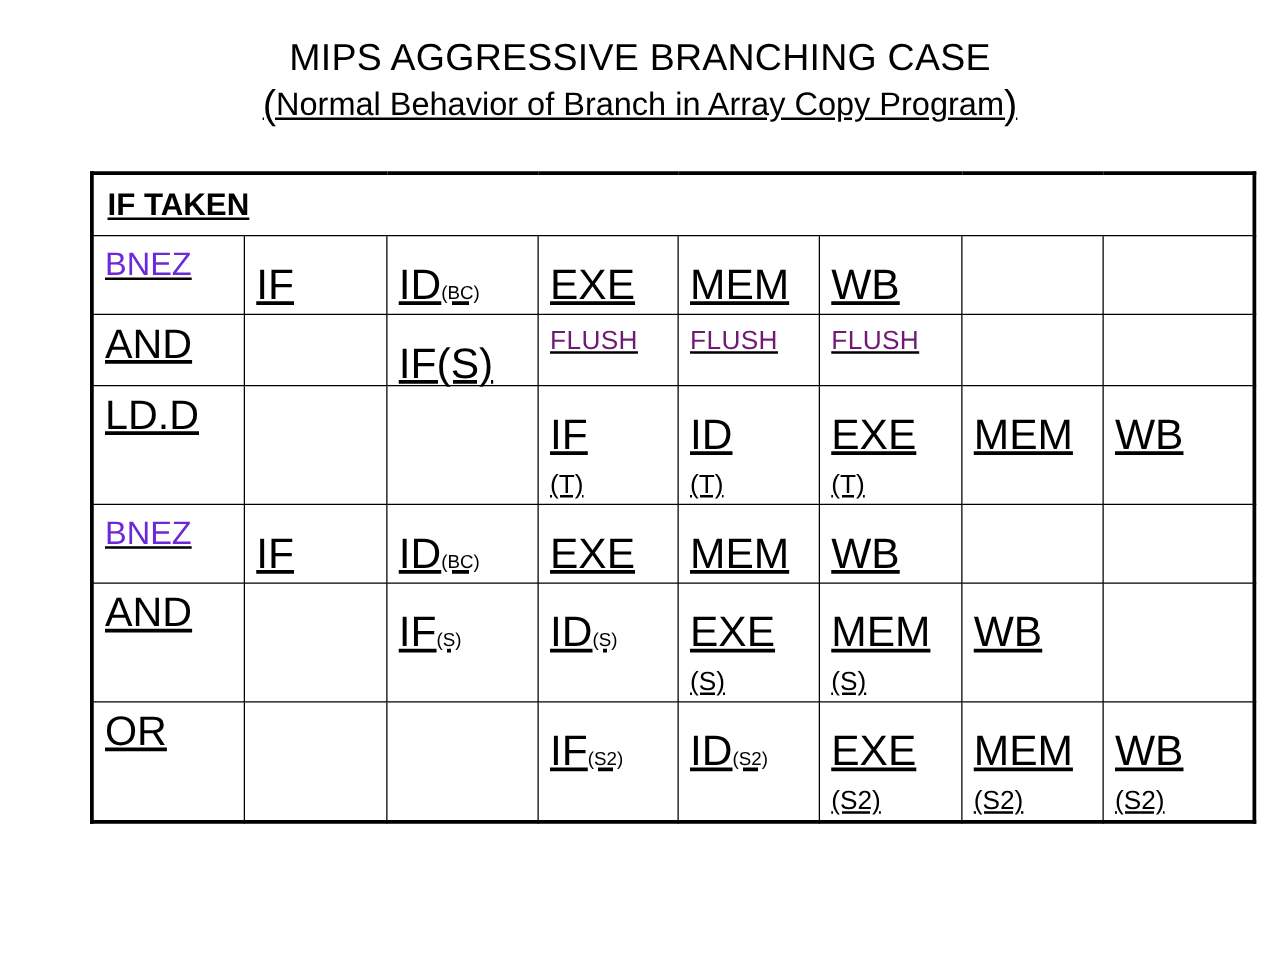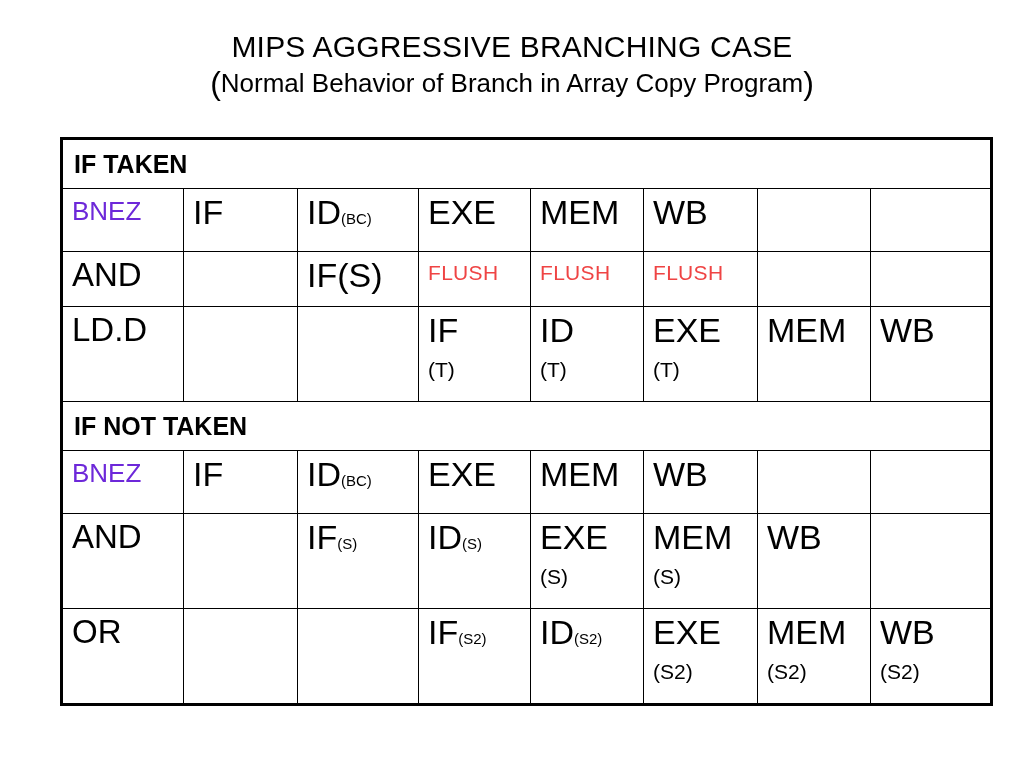--- a/index.html
+++ b/index.html
@@ -33,36 +33,38 @@
     line-height: 37px;
     font-weight: 400;
     letter-spacing: 0.2px;
     white-space: nowrap;
   }
   .title-sub {
     font-size: 26px;
     line-height: 36px;
     font-weight: 400;
     white-space: nowrap;
+    text-decoration: underline;
   }
   .paren-big {
     font-size: 32px;
     line-height: 0;
     vertical-align: -2px;
   }
 
   
   .pipeline-table {
     position: absolute;
-    left: 60px;
+    left: 72px;
     top: 137px;
     width: 930px;
     border-collapse: collapse;
     table-layout: fixed;
     border: 3px solid #000000;
+    text-decoration: underline;
   }
   .pipeline-table td {
     border: 1px solid #000000;
     padding: 0;
     vertical-align: top;
     background: #ffffff;
   }
 
   
   .c0 { width: 122px; }
@@ -93,34 +95,35 @@
 
   .cell {
     padding: 6px 0 0 9px;
     line-height: 1.0;
     white-space: nowrap;
   }
 
   .big {
     font-size: 34px;
     letter-spacing: 0px;
+    margin-top: 16px;
   }
   .label-op {
     font-size: 33px;
   }
   .label-op.small {
     font-size: 26px;
     padding-top: 9px;
   }
   .red {
     color: #6d28d9;
   }
   .flush {
     font-size: 21px;
-    color: #ef4444;
+    color: #701a75;
     padding-top: 10px;
     letter-spacing: 0.3px;
   }
   .sub {
     font-size: 15px;
     vertical-align: baseline;
   }
   .second-line {
     display: block;
     font-size: 21px;
@@ -218,25 +221,20 @@
           <div class="cell big"><span>EXE</span><span class="second-line">(T)</span></div>
         </td>
         <td>
           <div class="cell big"><span>MEM</span></div>
         </td>
         <td>
           <div class="cell big"><span>WB</span></div>
         </td>
       </tr>
 
-      <tr class="section-row">
-        <td colspan="8">
-          <div class="section-label">IF NOT TAKEN</div>
-        </td>
-      </tr>
 
       <tr class="r-short">
         <td>
           <div class="cell label-op small red">BNEZ</div>
         </td>
         <td>
           <div class="cell big"><span>IF</span></div>
         </td>
         <td>
           <div class="cell big"><span>ID</span><span class="sub">(BC)</span></div>

